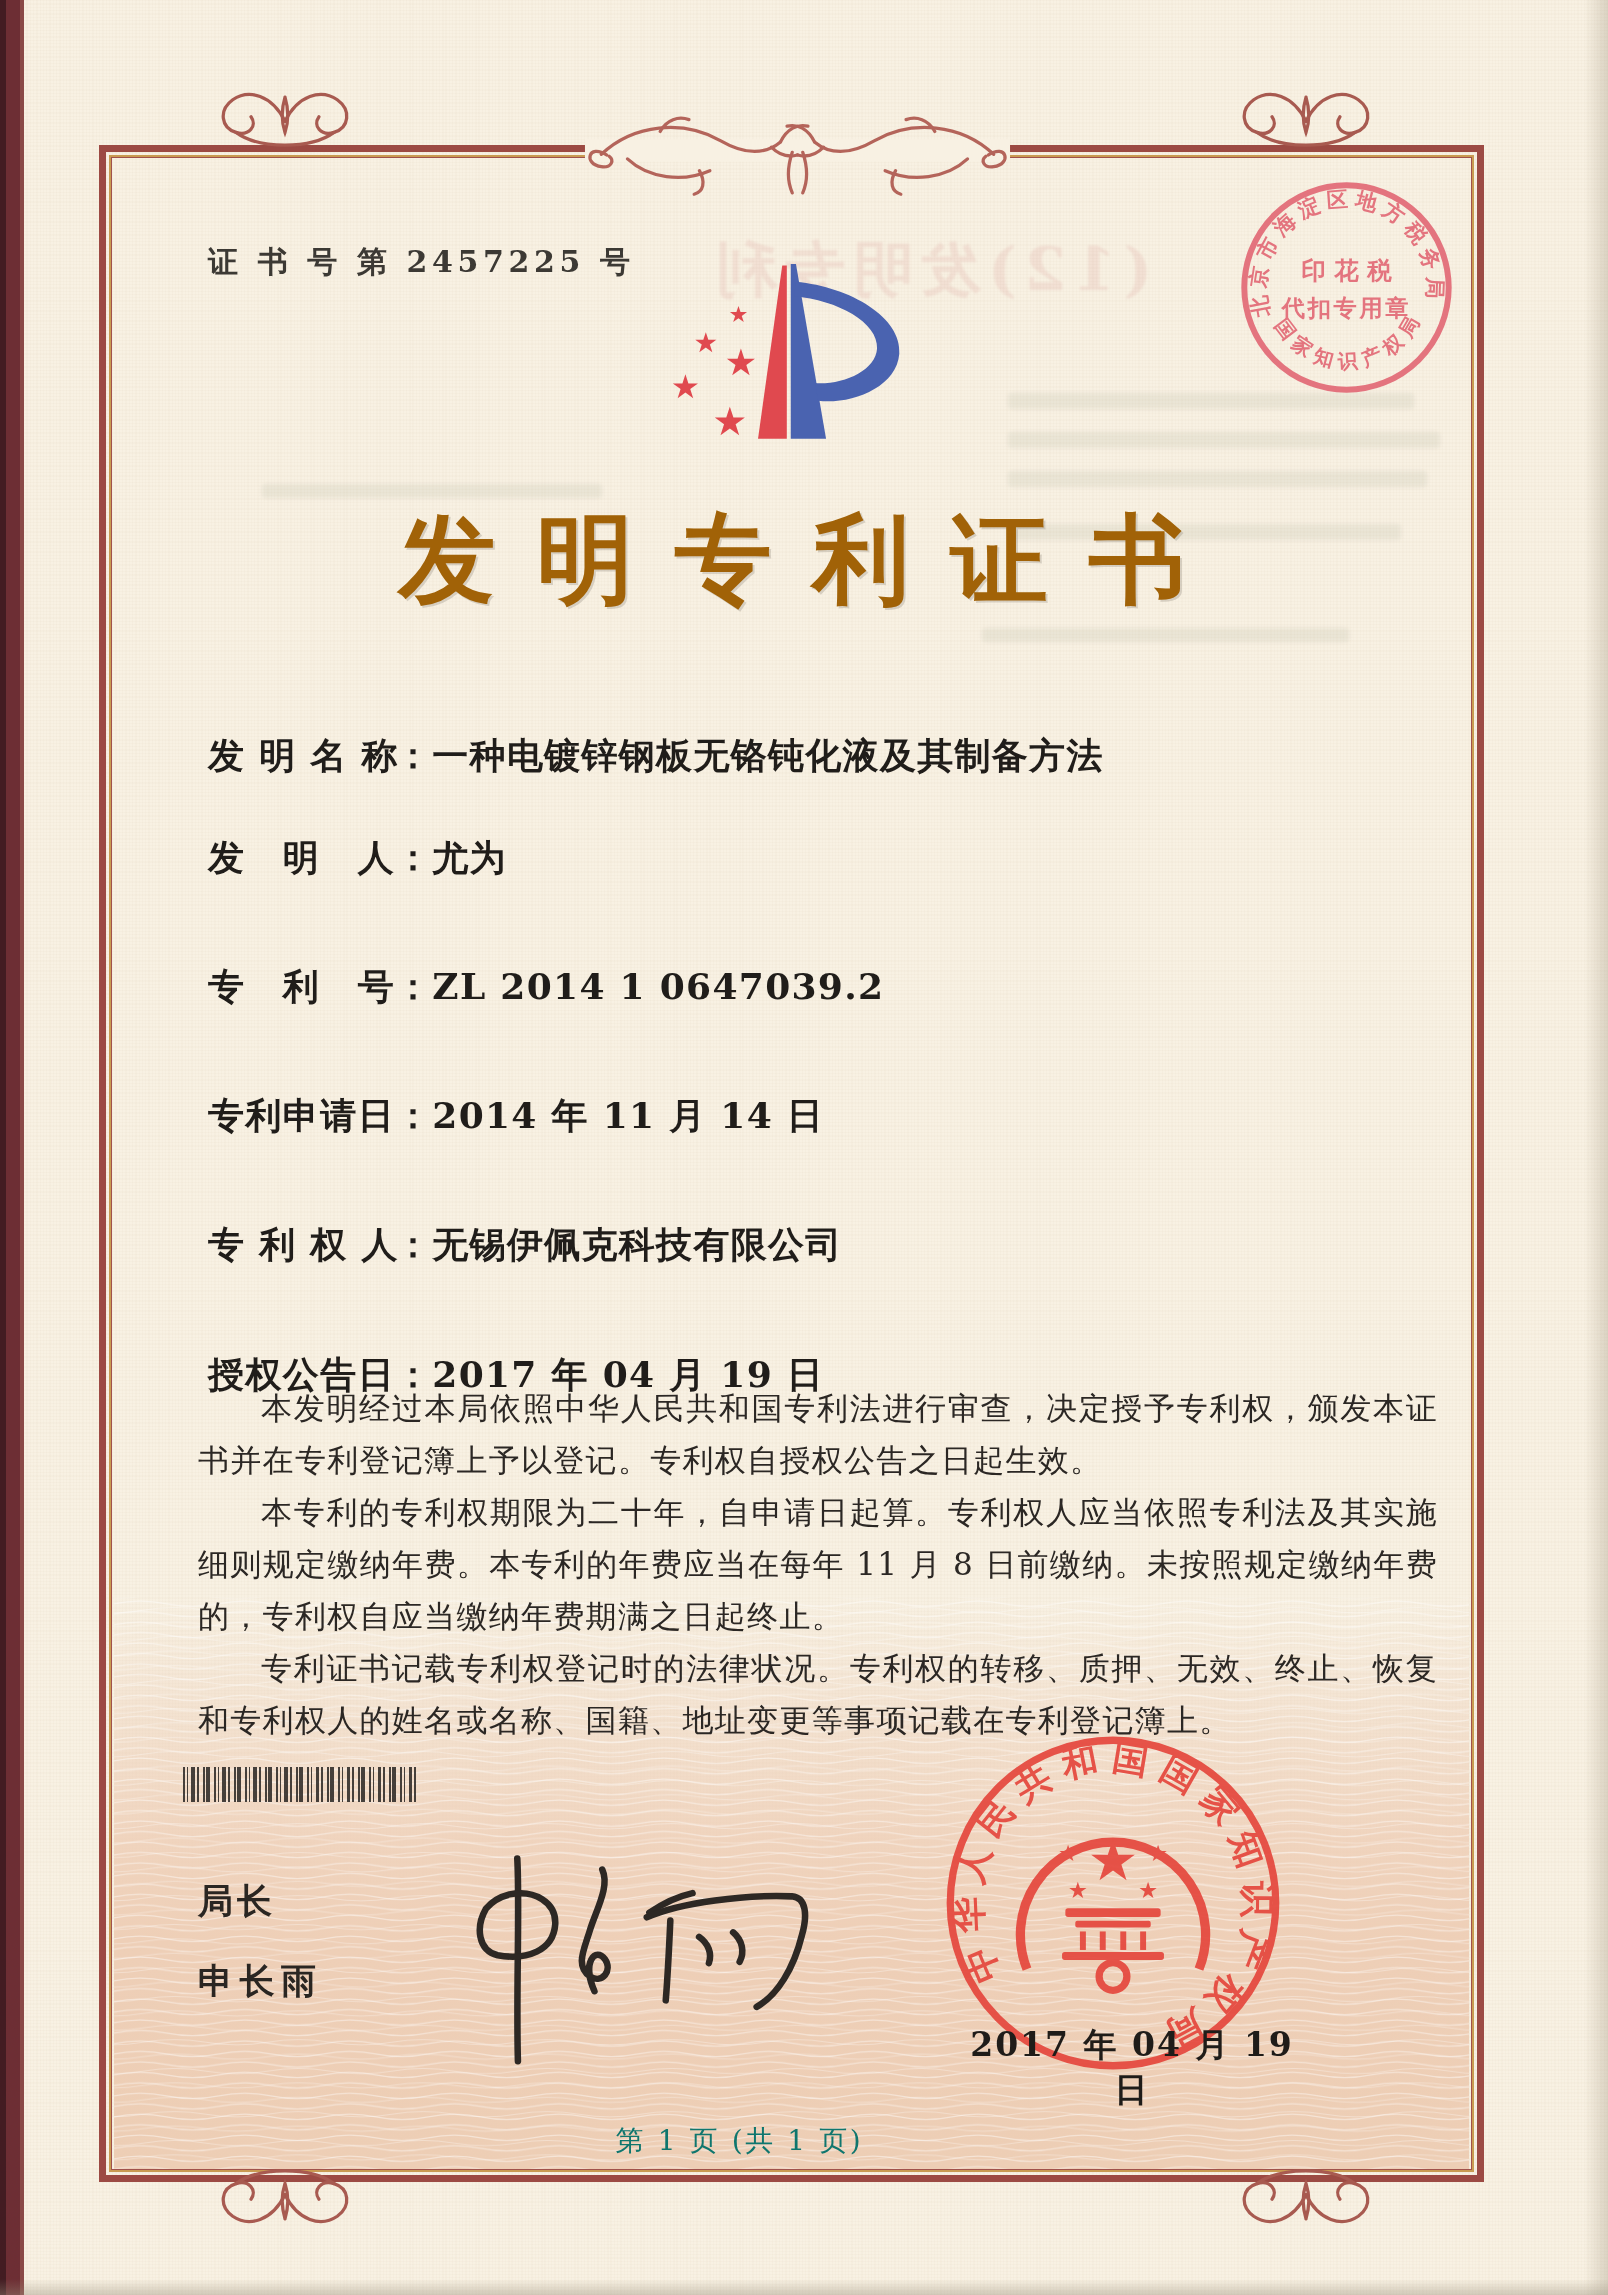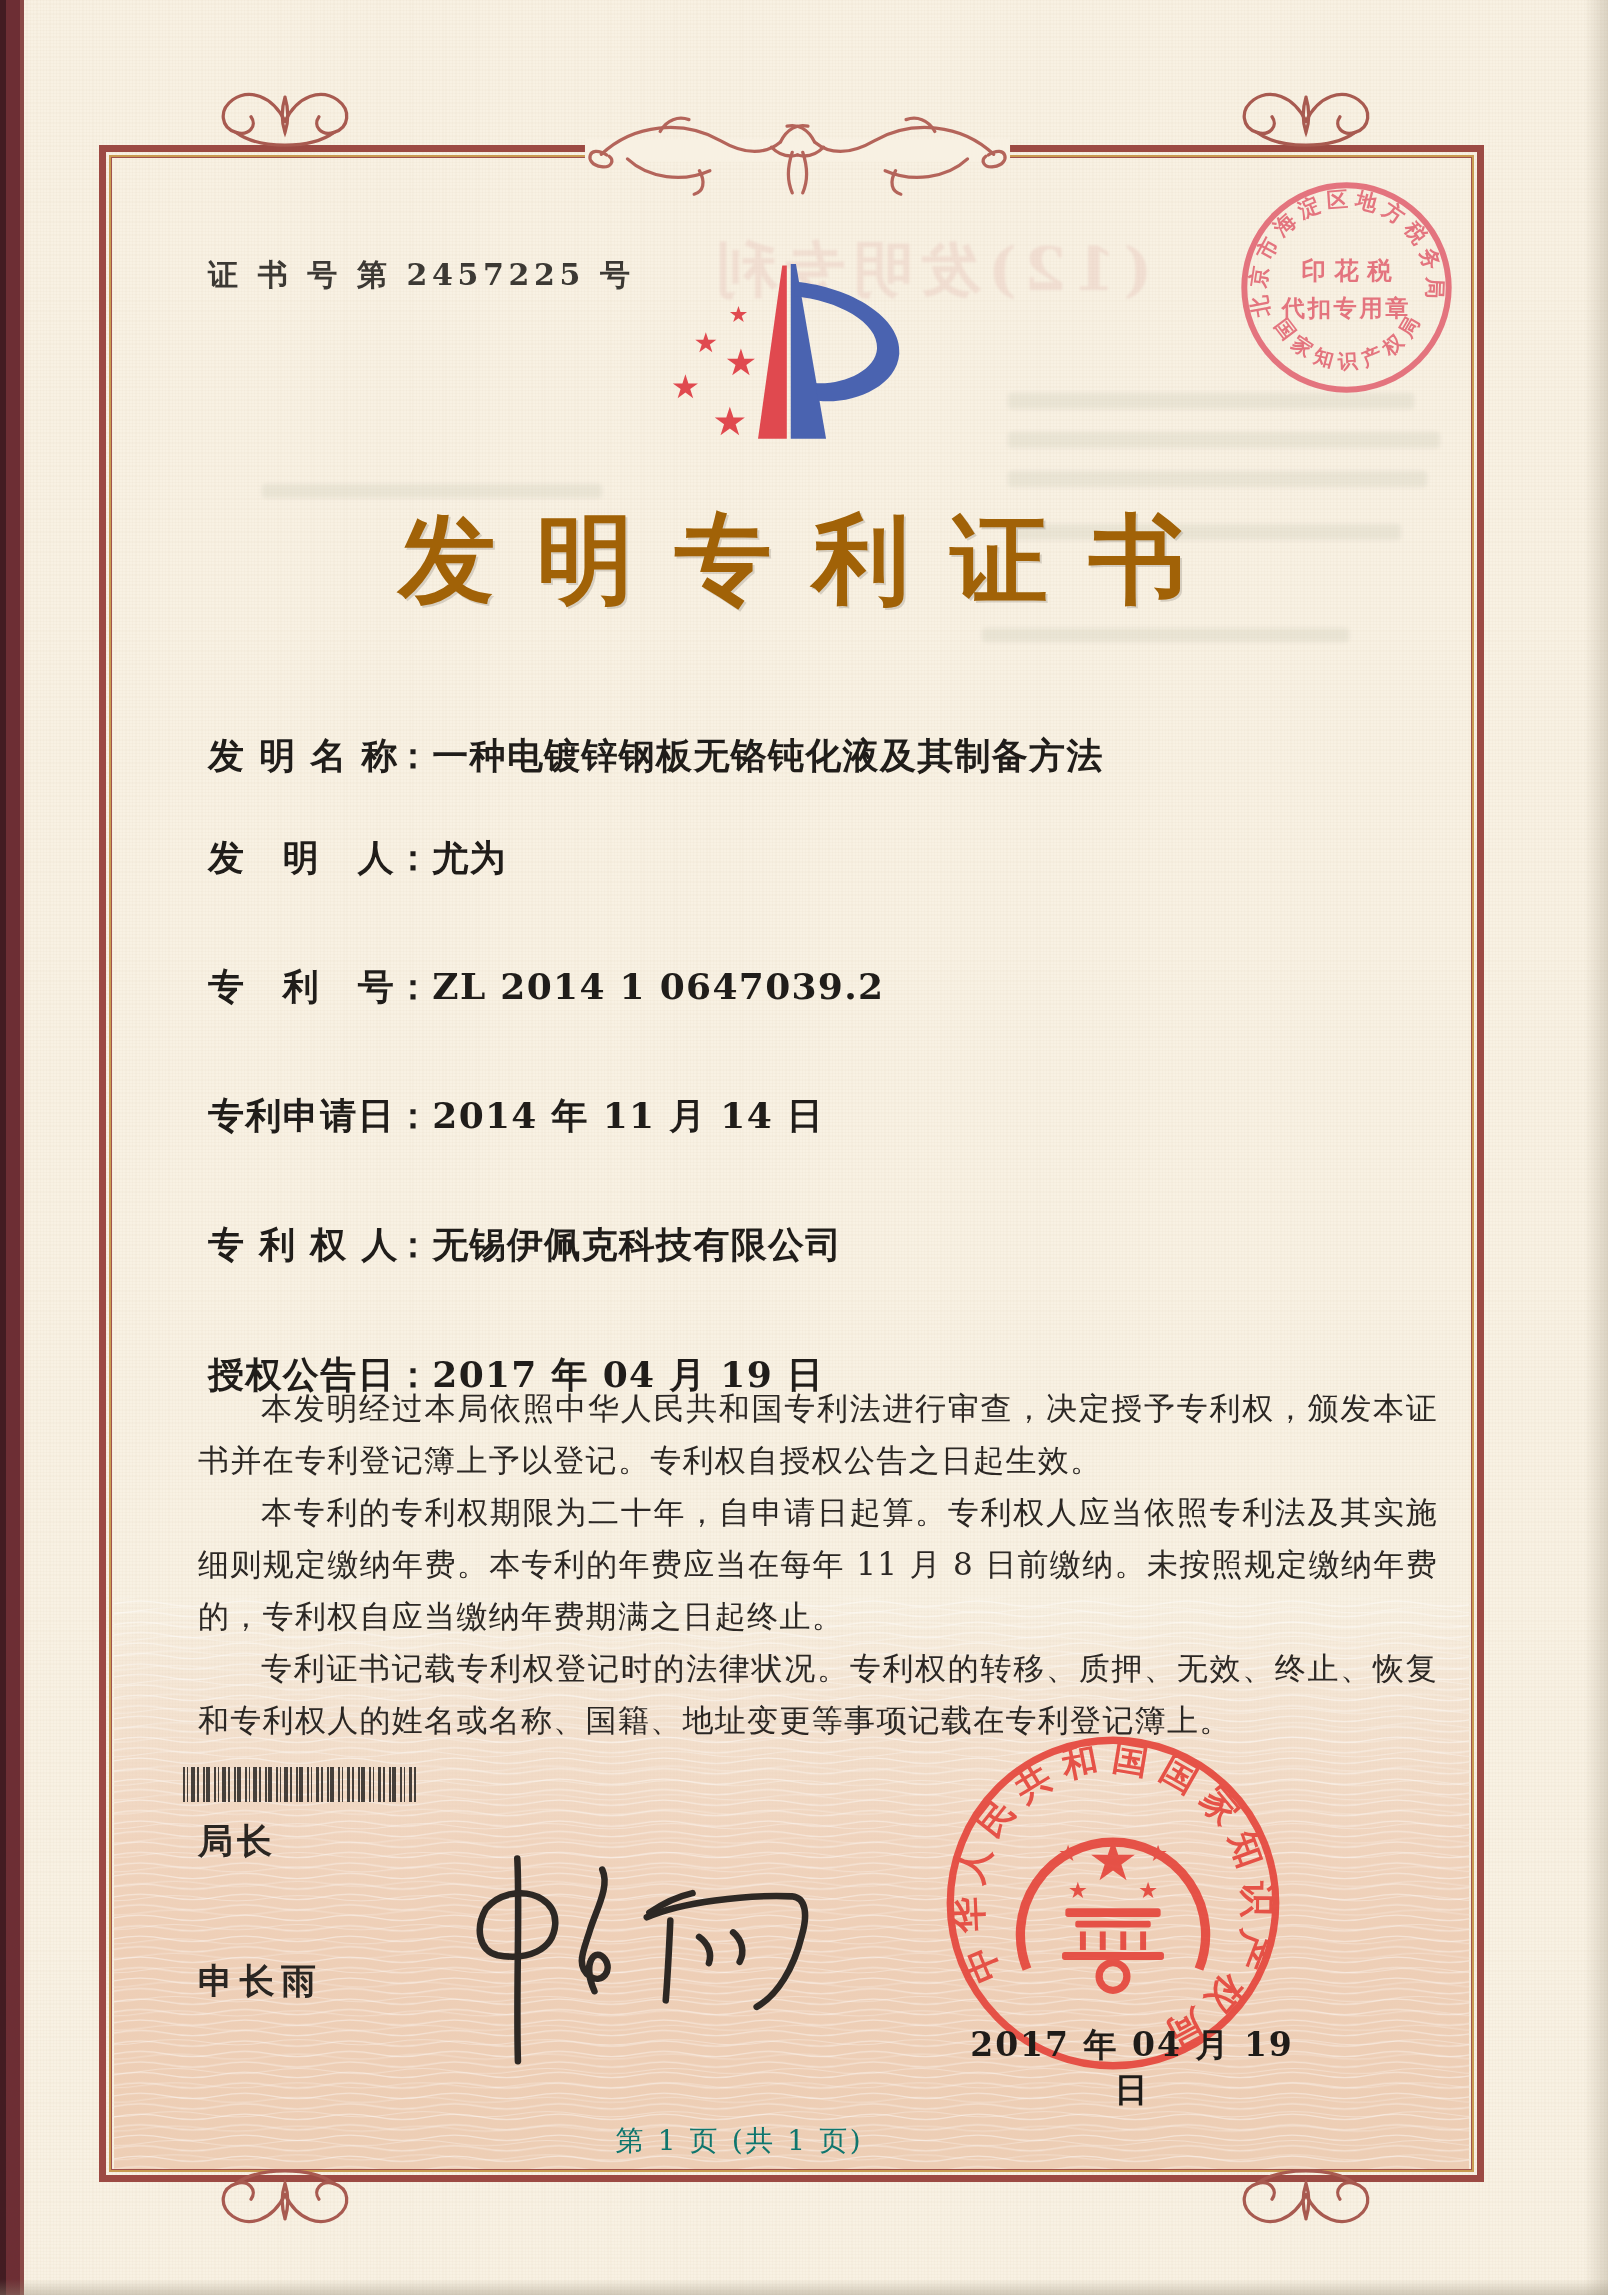--- a/index.html
+++ b/index.html
@@ -17,36 +17,36 @@
   
   .pinkband{left:114px;top:1597px;width:1355px;height:575px;
     background:linear-gradient(180deg, rgba(237,206,183,0) 0%, rgba(237,206,183,.45) 22%,
                rgba(238,205,181,.8) 42%, #eecfb7 60%, #edceb5 100%);}
   .pinkband svg{display:block;width:100%;height:100%;}
   
   .frame{left:99px;top:145px;width:1371px;height:2023px;border:7.9px solid #9c4a43;}
   .frame-mid{position:absolute;inset:2.6px;border:2px solid #c99b52;}
   .frame-inner{position:absolute;inset:0.7px;border:1.3px solid #a1524b;}
   
-  .certno{left:208px;top:255px;font-size:30px;letter-spacing:4.6px;color:#3c3934;font-weight:600;}
+  .certno{left:208px;top:242px;font-size:30px;letter-spacing:4.6px;color:#3c3934;font-weight:600;}
   .ghost-title{left:655px;top:230px;width:497px;font-size:60px;font-weight:700;color:rgba(205,120,120,.14);
     transform:scaleX(-1);filter:blur(1.3px);letter-spacing:7.9px;}
   .main-title{left:99px;top:496px;width:1386px;text-align:center;font-size:97px;font-weight:700;
     color:#a16207;letter-spacing:41px;padding-left:41px;box-sizing:border-box;
     text-shadow:2px 2px 0 rgba(120,110,100,.25);}
   .fieldrow{left:208px;width:1244px;font-size:36px;color:#201d1a;font-weight:600;letter-spacing:1.3px;white-space:nowrap;}
   .fieldrow .lbl{display:inline-block;width:187px;text-align:justify;text-align-last:justify;vertical-align:bottom;}
   .paras{left:198px;top:1382px;width:1240px;font-size:31px;line-height:52px;color:#2b2724;
     text-align:justify;letter-spacing:1.3px;}
   .paras p{margin:0;text-indent:63px;}
   .barcode{left:183px;top:1767px;width:237px;height:35px;opacity:.88;
     background:repeating-linear-gradient(90deg,#2e2a27 0 2px,rgba(0,0,0,0) 2px 3.9px,#2e2a27 3.9px 5.2px,
       rgba(0,0,0,0) 5.2px 8.5px,#2e2a27 8.5px 12.4px,rgba(0,0,0,0) 12.4px 14.4px,#2e2a27 14.4px 15.7px,
       rgba(0,0,0,0) 15.7px 19.6px,#2e2a27 19.6px 21.6px,rgba(0,0,0,0) 21.6px 23px,#2e2a27 23px 27px,rgba(0,0,0,0) 27px 31px);}
-  .director{left:198px;top:1818px;font-size:35px;color:#2a2622;font-weight:600;letter-spacing:3.9px;}
+  .director{left:198px;top:1878px;font-size:35px;color:#2a2622;font-weight:600;letter-spacing:3.9px;}
   .director-name{left:198px;top:1958px;font-size:35px;color:#2a2622;font-weight:600;letter-spacing:6.5px;}
   .issue-date{left:962px;top:2023px;width:340px;text-align:center;font-size:33px;color:#1f1c19;font-weight:600;letter-spacing:2px;}
   .page-footer{left:563px;top:2122px;width:353px;text-align:center;font-size:28px;color:#0f766e;letter-spacing:2.6px;}
   .bleed{background:rgba(140,150,122,.12);filter:blur(2px);border-radius:3.9px;}
   svg text{font-family:"DejaVu Serif","Liberation Serif",serif;}
 </style>
 </head>
 <body>
 
 <div class="stage">

